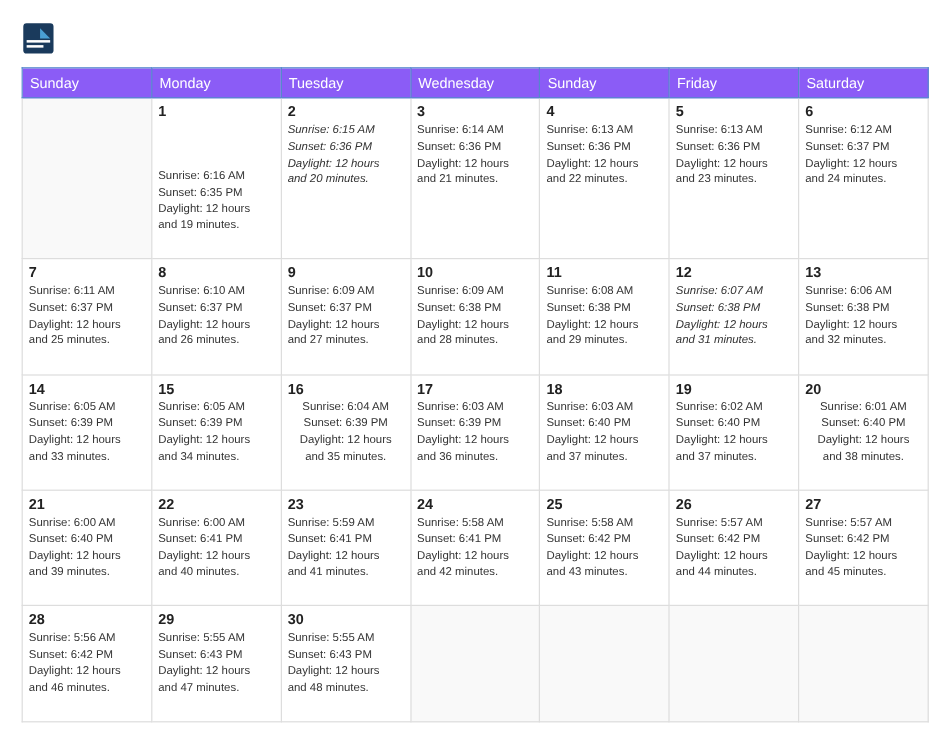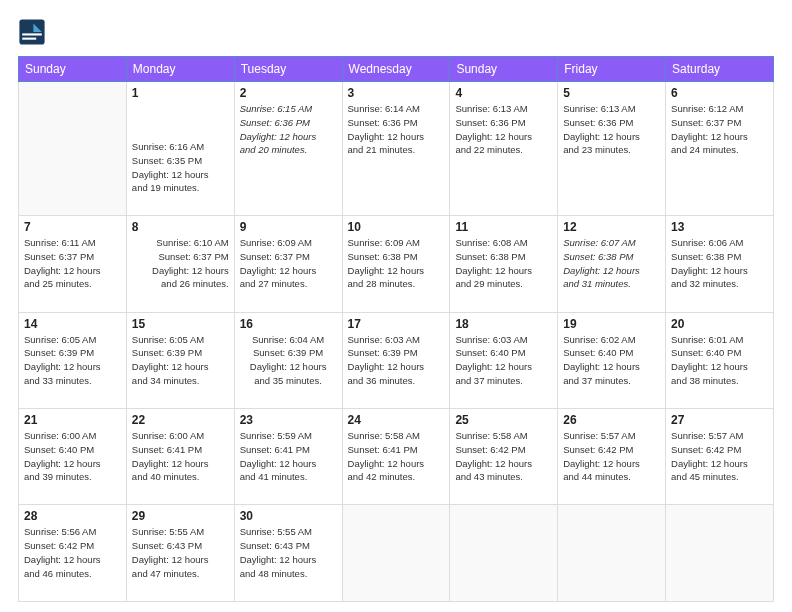--- a/index.html
+++ b/index.html
@@ -177,21 +177,21 @@
         <tr>
           <td>
             <span class="day-number">7</span>
             <div class="cell-text" style="white-space: pre-line;">Sunrise: 6:11 AM
 Sunset: 6:37 PM
 Daylight: 12 hours
 and 25 minutes.</div>
           </td>
           <td>
             <span class="day-number">8</span>
-            <div class="cell-text" style="white-space: pre-line; text-align: right;">Sunrise: 6:10 AM
+            <div class="cell-text" style="white-space: pre-line;">Sunrise: 6:10 AM
 Sunset: 6:37 PM
 Daylight: 12 hours
 and 26 minutes.</div>
           </td>
           <td>
             <span class="day-number">9</span>
             <div class="cell-text" style="white-space: pre-line;">Sunrise: 6:09 AM
 Sunset: 6:37 PM
 Daylight: 12 hours
 and 27 minutes.</div>
@@ -263,21 +263,21 @@
           </td>
           <td>
             <span class="day-number">19</span>
             <div class="cell-text" style="white-space: pre-line;">Sunrise: 6:02 AM
 Sunset: 6:40 PM
 Daylight: 12 hours
 and 37 minutes.</div>
           </td>
           <td>
             <span class="day-number">20</span>
-            <div class="cell-text" style="white-space: pre-line;">Sunrise: 6:01 AM
+            <div class="cell-text" style="white-space: pre-line; text-align: center;">Sunrise: 6:01 AM
 Sunset: 6:40 PM
 Daylight: 12 hours
 and 38 minutes.</div>
           </td>
         </tr>
         <tr>
           <td>
             <span class="day-number">21</span>
             <div class="cell-text" style="white-space: pre-line;">Sunrise: 6:00 AM
 Sunset: 6:40 PM

